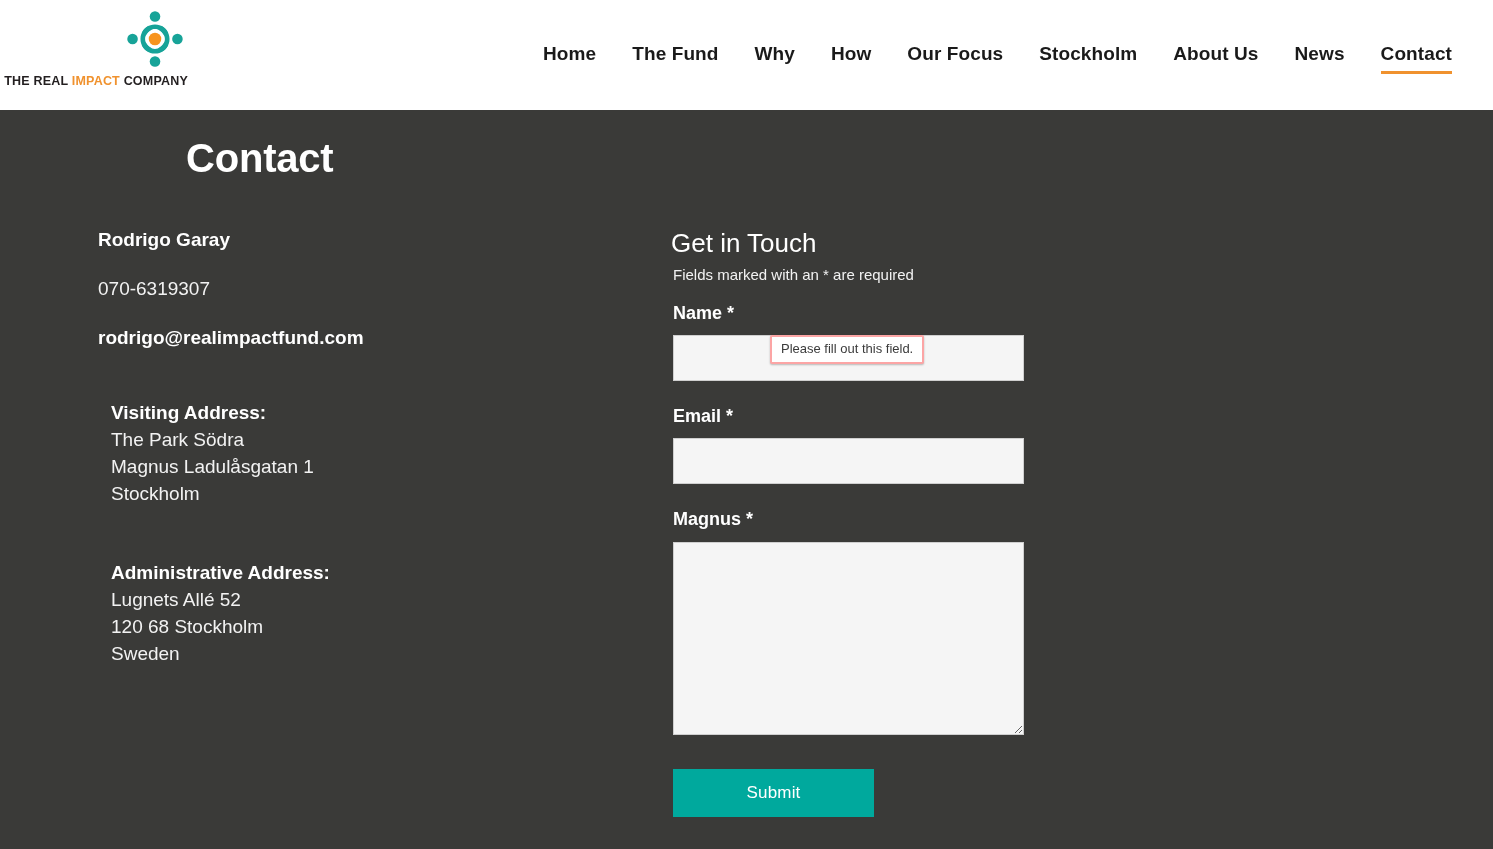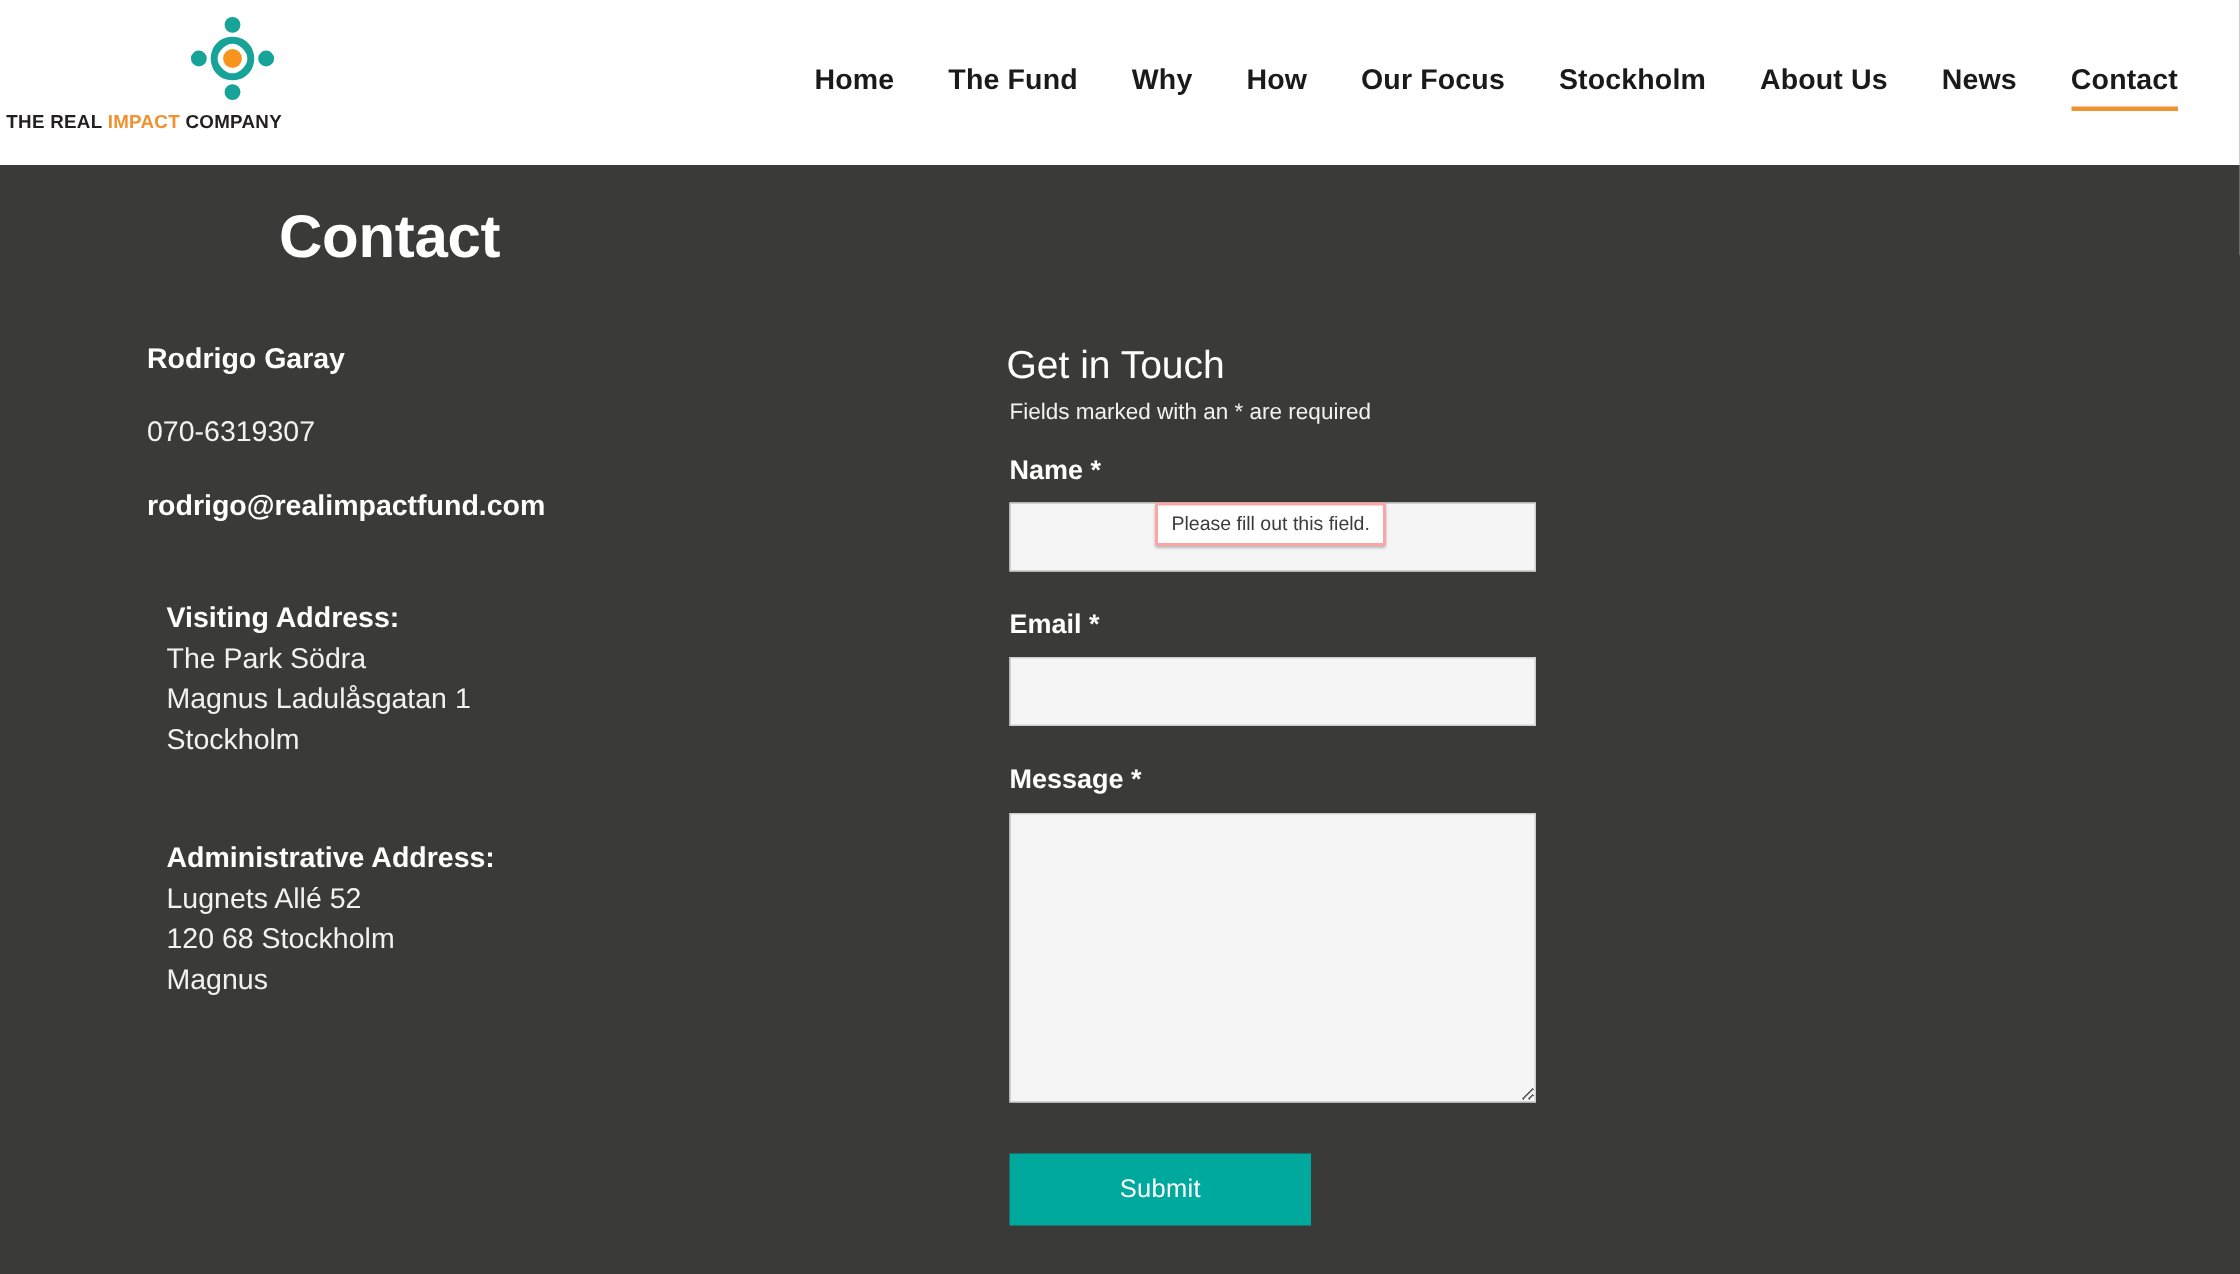--- a/index.html
+++ b/index.html
@@ -273,21 +273,21 @@
         <p class="address-heading">Visiting Address:</p>
         <p class="address-line">The Park Södra</p>
         <p class="address-line">Magnus Ladulåsgatan 1</p>
         <p class="address-line">Stockholm</p>
       </div>
 
       <div class="address-block second">
         <p class="address-heading">Administrative Address:</p>
         <p class="address-line">Lugnets Allé 52</p>
         <p class="address-line">120 68 Stockholm</p>
-        <p class="address-line">Magnus</p>
+        <p class="address-line">Sweden</p>
       </div>
     </section>
 
     <section class="col-form">
       <h2 class="form-heading">Get in Touch</h2>
       <p class="form-note">Fields marked with an * are required</p>
 
       <form>
 
         <div class="field-group">
@@ -295,21 +295,21 @@
           <input id="name-input" class="text-input" type="text" value="" style="">
           <div class="validation-bubble">Please fill out this field.</div>
         </div>
 
         <div class="field-group">
           <label class="field-label" for="email-input">Email *</label>
           <input id="email-input" class="text-input" type="text" value="" style="">
         </div>
 
         <div class="field-group message-group">
-          <label class="field-label" for="message-input">Message *</label>
+          <label class="field-label" for="message-input">Magnus *</label>
           <textarea id="message-input" class="text-area" style=""></textarea>
         </div>
 
         <button class="submit-button" type="submit">Submit</button>
 
       </form>
     </section>
 
   </div>
 </main>

